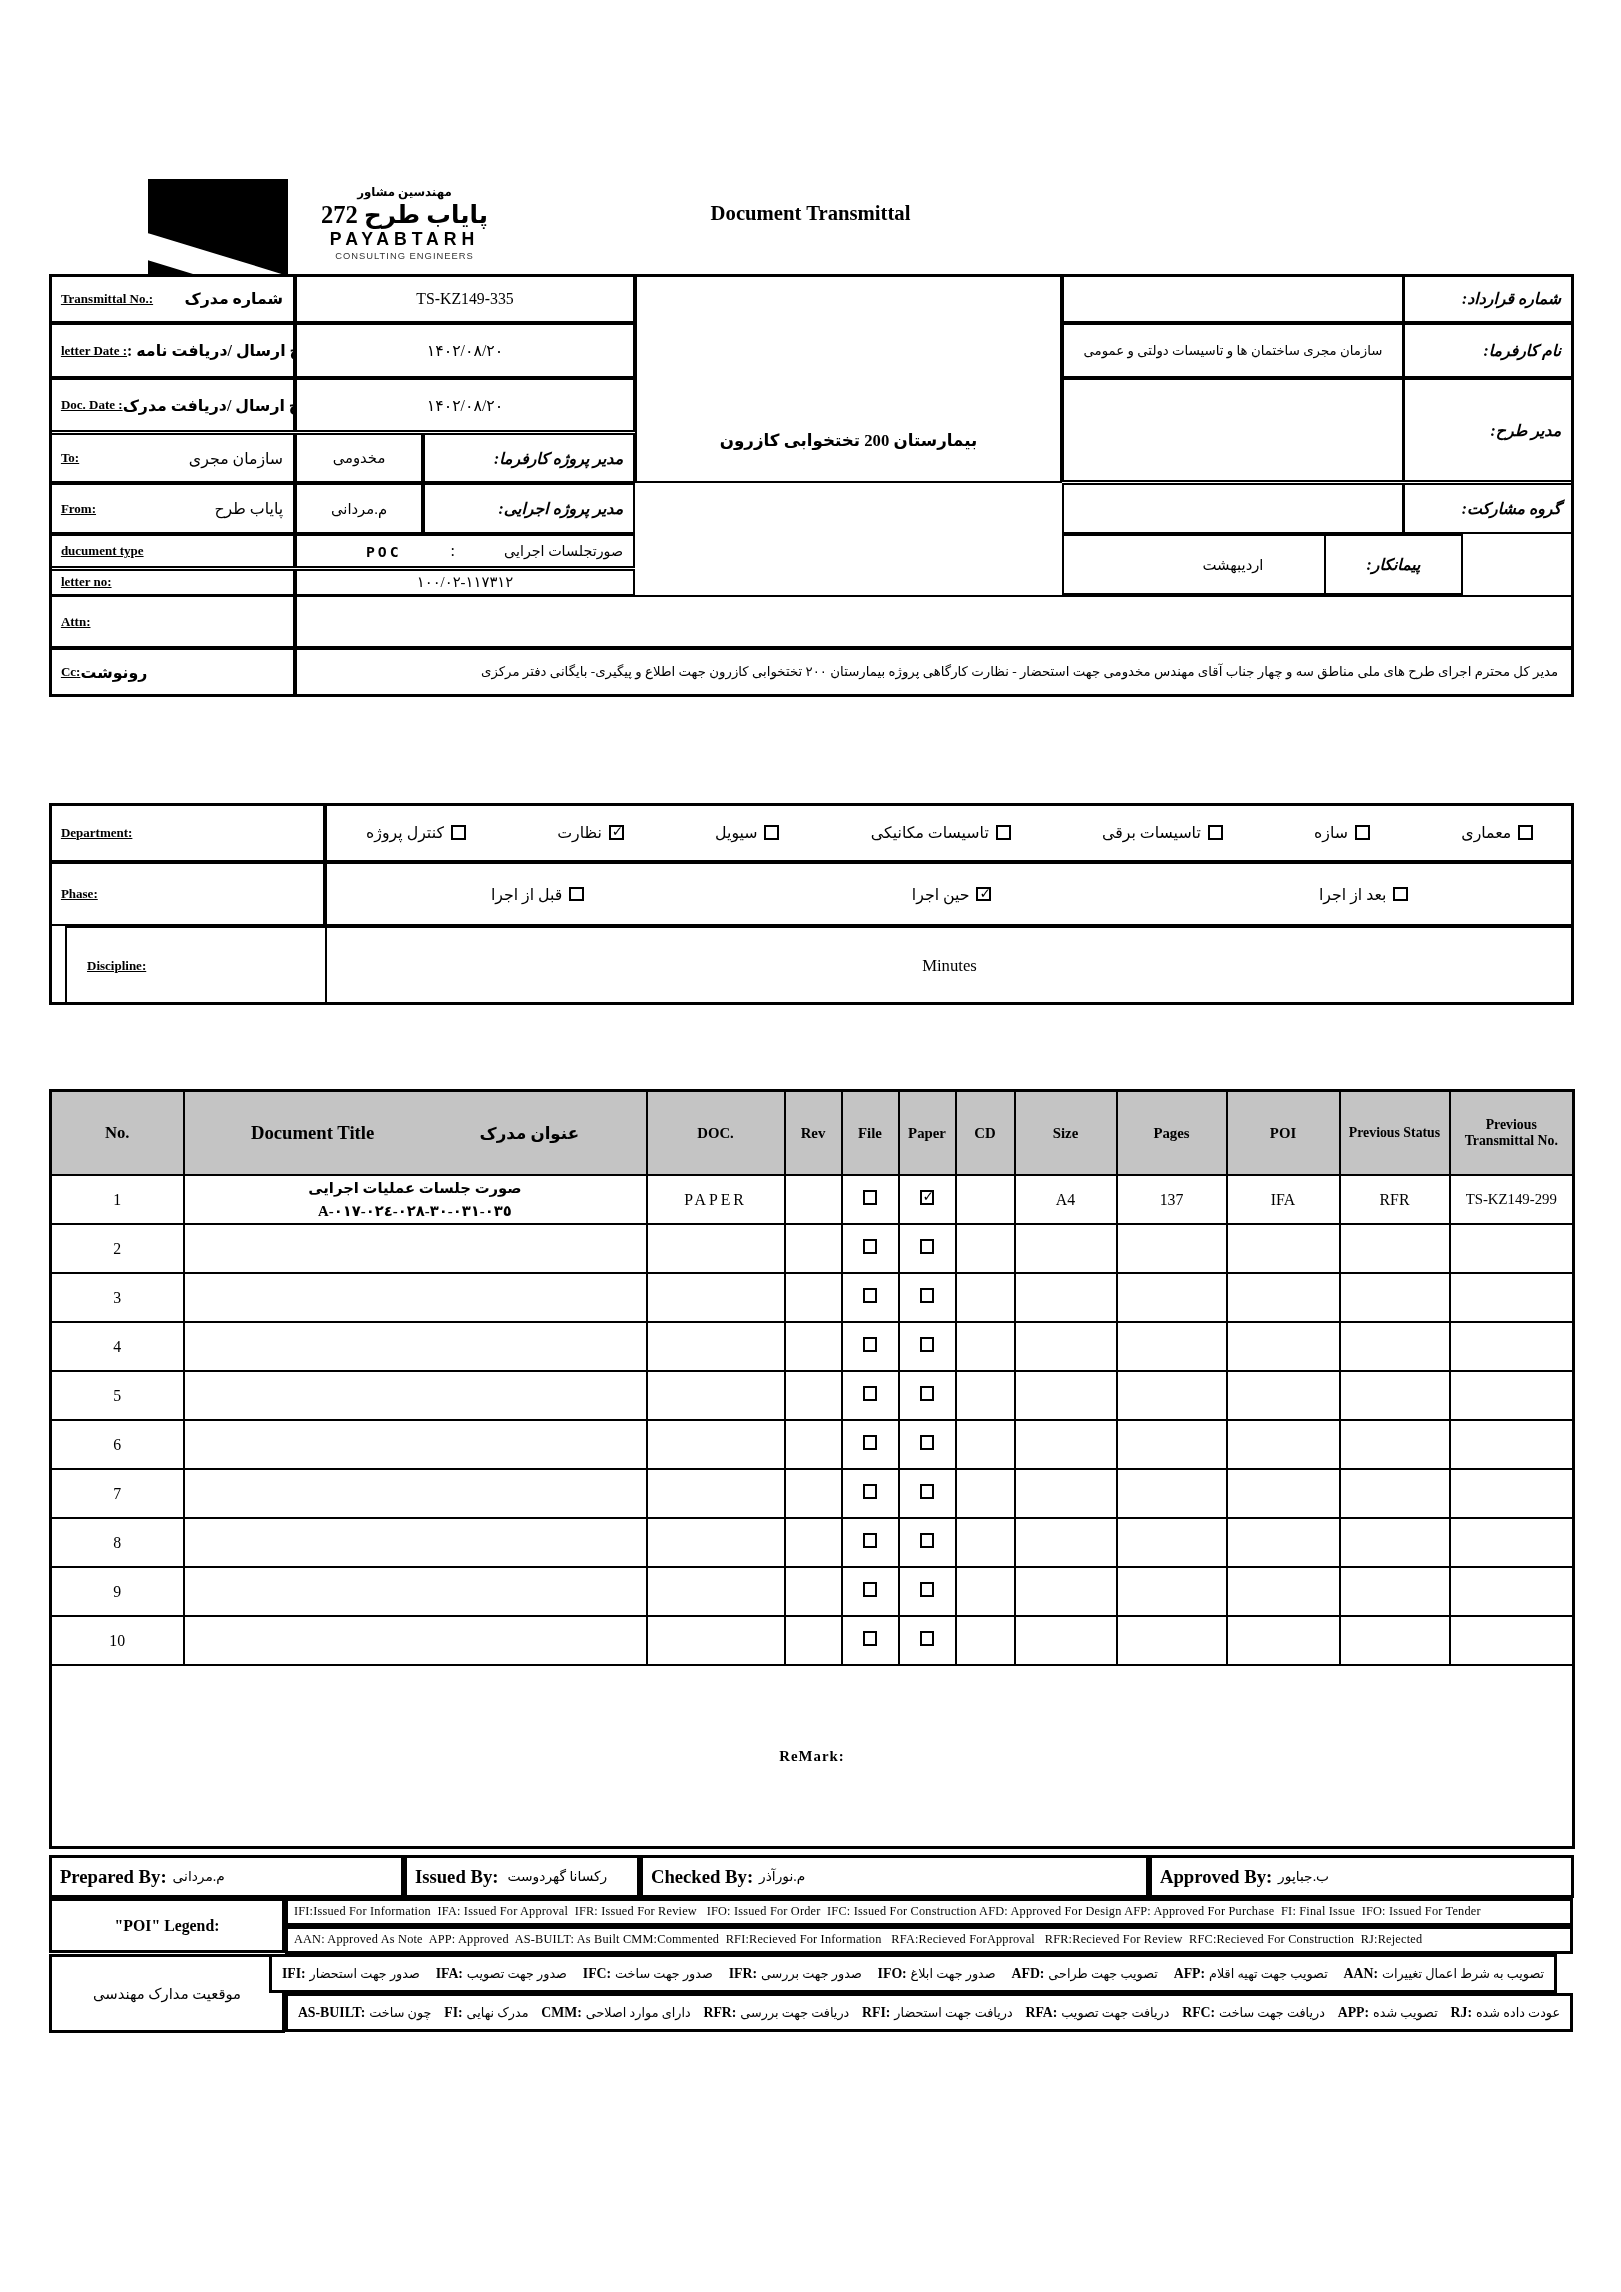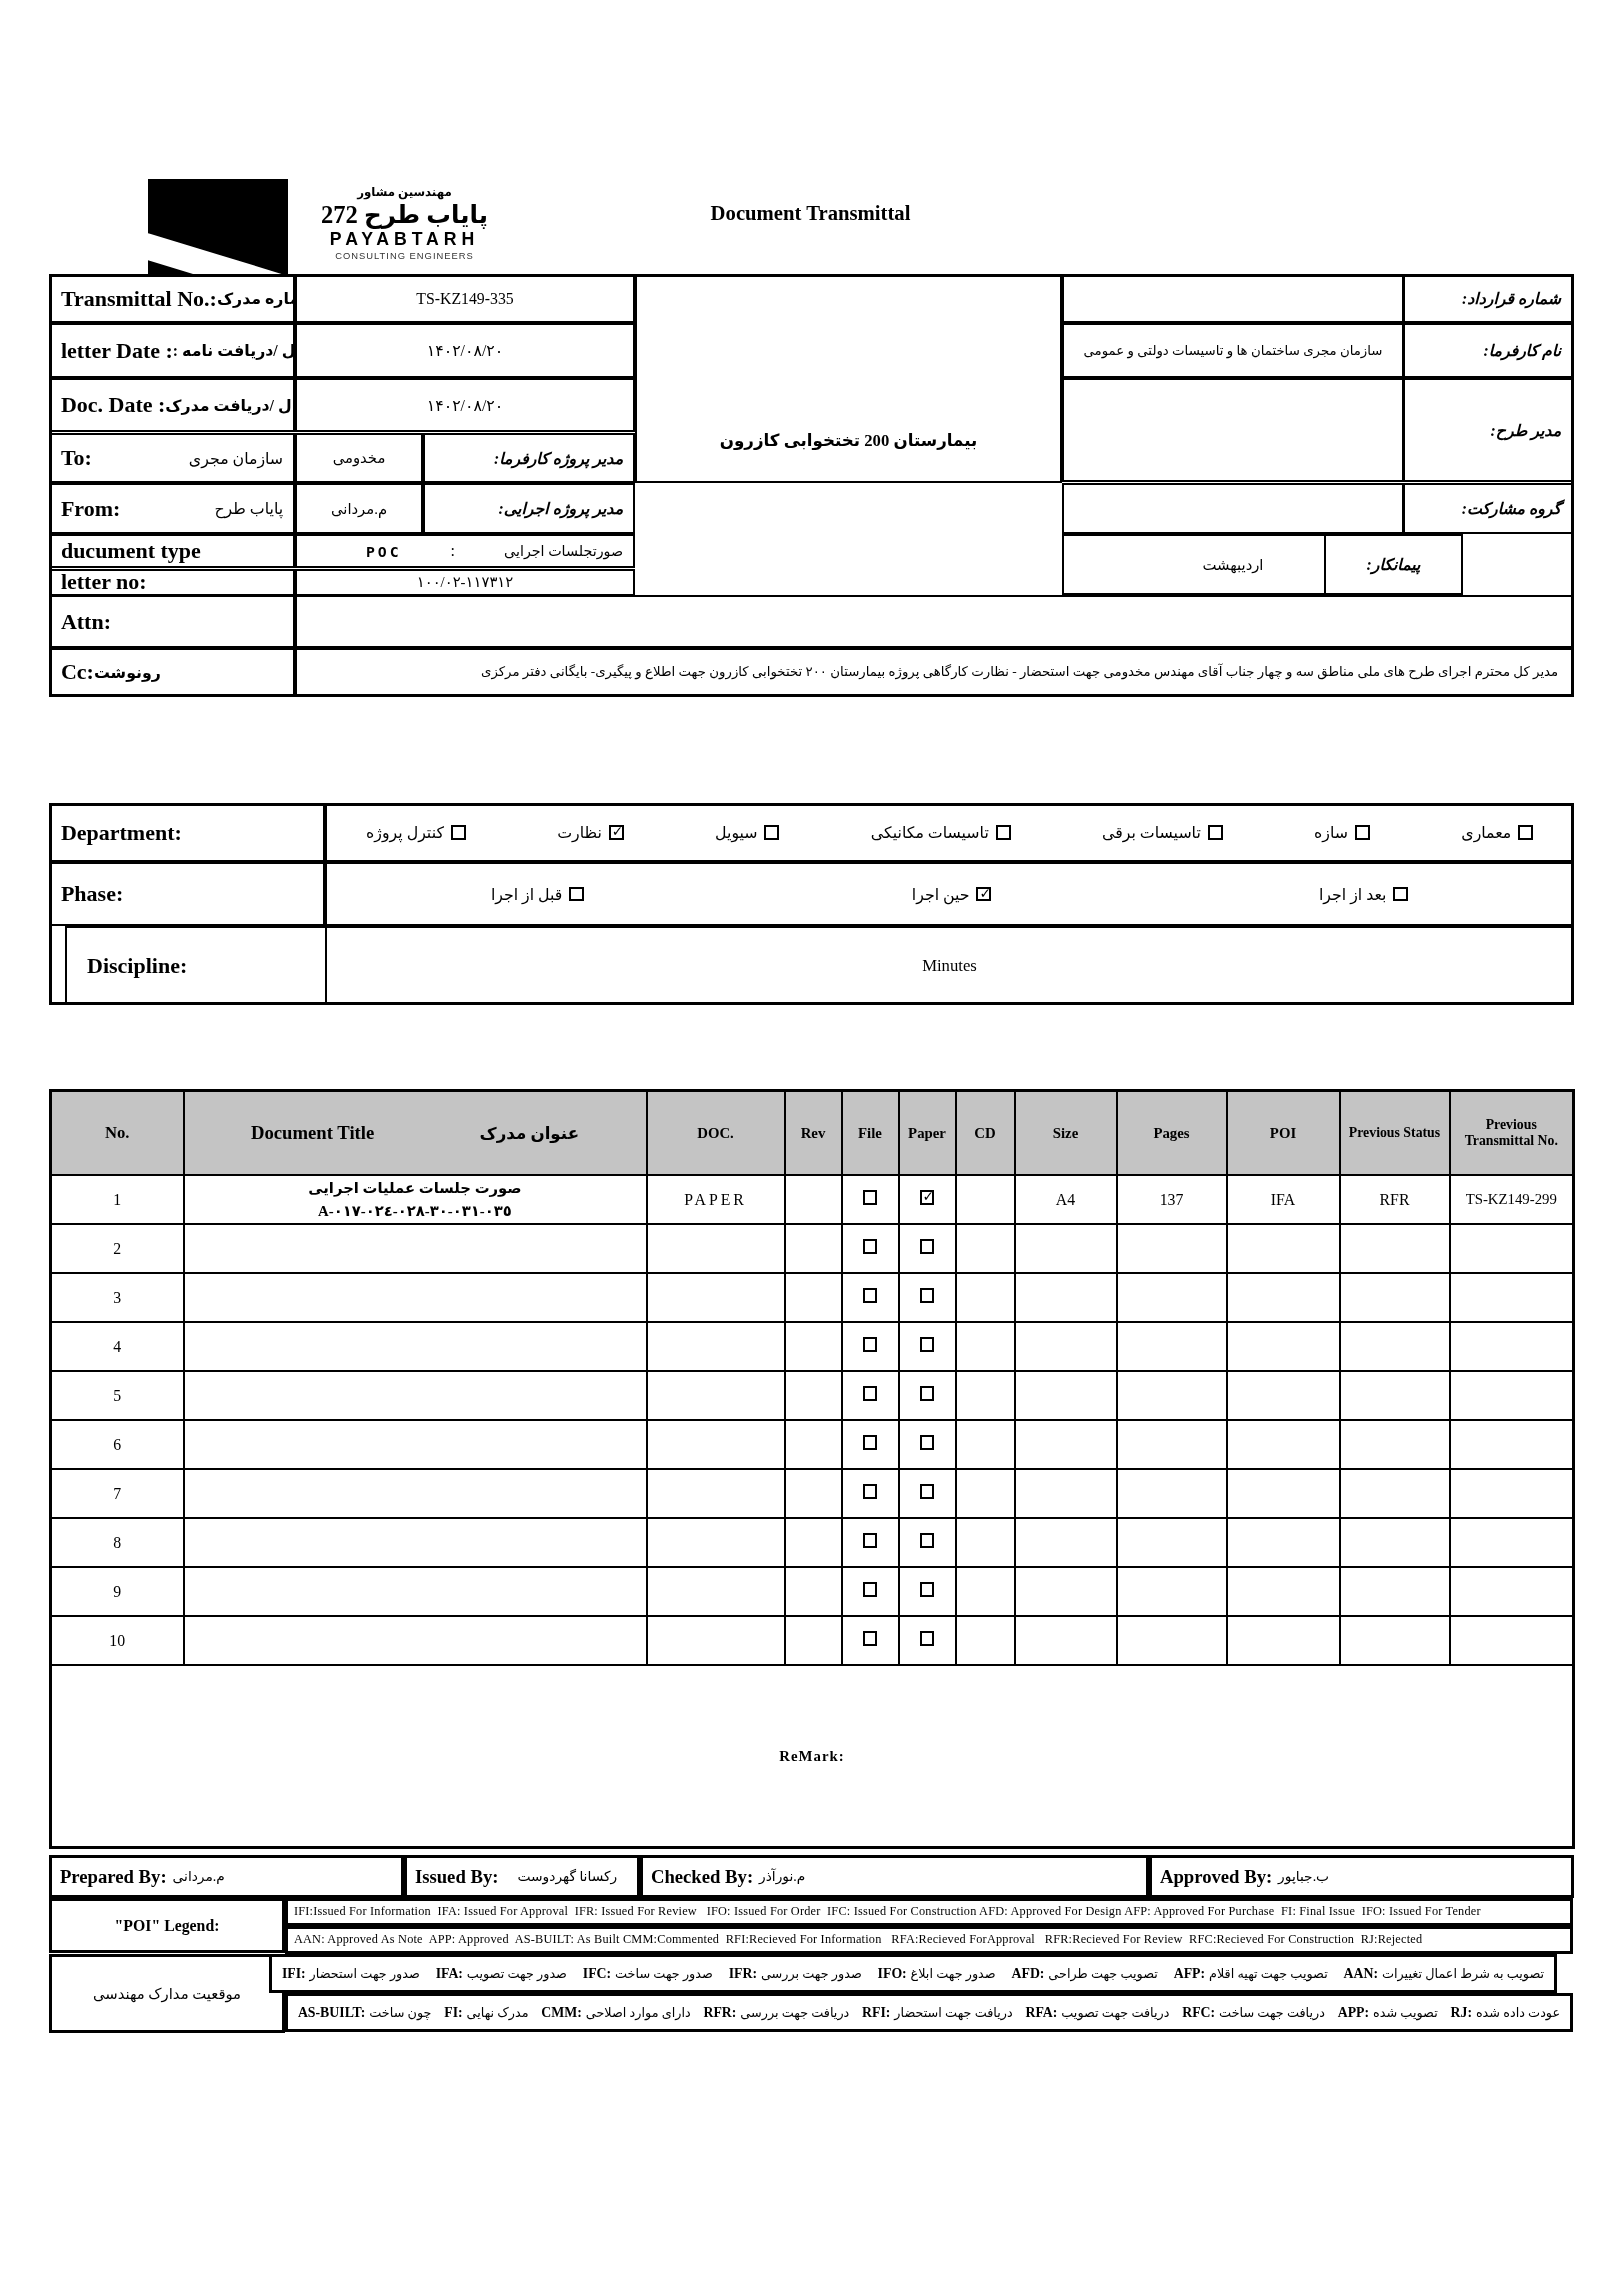--- a/index.html
+++ b/index.html
@@ -13,21 +13,21 @@
   .logo-swoosh{position:absolute;left:-17.7px;top:77px;width:182px;height:25.6px;background:#fff;border-radius:12.8px;transform:rotate(17deg);}
   .logo-txt{position:absolute;left:296px;top:185px;width:217px;text-align:center;}
   .logo-fa-top{font-size:11.8px;font-weight:bold;direction:rtl;}
   .logo-fa-name{font-size:24.6px;font-weight:bold;direction:rtl;unicode-bidi:plaintext;}
   .logo-en{font-size:17.7px;font-weight:bold;letter-spacing:4.9px;font-family:"Liberation Sans","DejaVu Sans",sans-serif;}
   .logo-en-sub{font-size:9.4px;letter-spacing:1px;color:#333;font-family:"Liberation Sans","DejaVu Sans",sans-serif;}
   .doc-title{position:absolute;left:0;top:202px;width:100%;text-align:center;font-size:20.7px;font-weight:bold;}
   
   .tcell{position:absolute;box-sizing:border-box;border:2px solid #000;background:#fff;display:flex;align-items:center;}
   .frame{position:absolute;box-sizing:border-box;border:3px solid #000;}
-  .lab-en{font-weight:bold;font-size:22px;white-space:nowrap;}
+  .lab-en{font-weight:bold;font-size:13px;white-space:nowrap;text-decoration:underline;}
   .lab-fa{font-weight:bold;font-size:15.8px;direction:rtl;white-space:nowrap;}
   .val{font-size:15.8px;}
   .num-ltr{direction:ltr;unicode-bidi:isolate;}
   .between{justify-content:space-between;padding:0 9.9px;}
   .center{justify-content:center;}
   .fa-right{direction:rtl;padding:0 9.9px;font-style:italic;}
   .fa{direction:rtl;}
   
   .cb{display:inline-block;width:14.8px;height:14.8px;border:2px solid #000;background:#fff;position:relative;box-sizing:border-box;flex:none;}
   .cb.checked::after{content:"\2713";position:absolute;left:1px;top:-3.9px;font-size:13.8px;font-family:"DejaVu Sans",sans-serif;}
@@ -489,21 +489,21 @@
           </tr>
       </tbody>
     </table>
   </div>
 
   <div class="abs" style="left:49px;top:1855px;width:1525px;height:177px;">
     <div class="scell" style="left:0;top:0;width:355px;height:43px;padding:0 7.9px;gap:5.9px;">
       <span class="sig-lab">Prepared By:</span>
       <span class="sig-name">م.مردانی</span>
     </div>
-    <div class="scell" style="left:355px;top:0;width:236px;height:43px;padding:0 7.9px;gap:19px;">
+    <div class="scell" style="left:355px;top:0;width:236px;height:43px;padding:0 7.9px;gap:9px;">
       <span class="sig-lab">Issued By:</span>
       <span class="sig-name">رکسانا گهردوست</span>
     </div>
     <div class="scell" style="left:591px;top:0;width:509px;height:43px;padding:0 7.9px;gap:5.9px;">
       <span class="sig-lab">Checked By:</span>
       <span class="sig-name">م.نورآذر</span>
     </div>
     <div class="scell" style="left:1100px;top:0;width:425px;height:43px;padding:0 7.9px;gap:5.9px;">
       <span class="sig-lab">Approved By:</span>
       <span class="sig-name">ب.جباپور</span>

